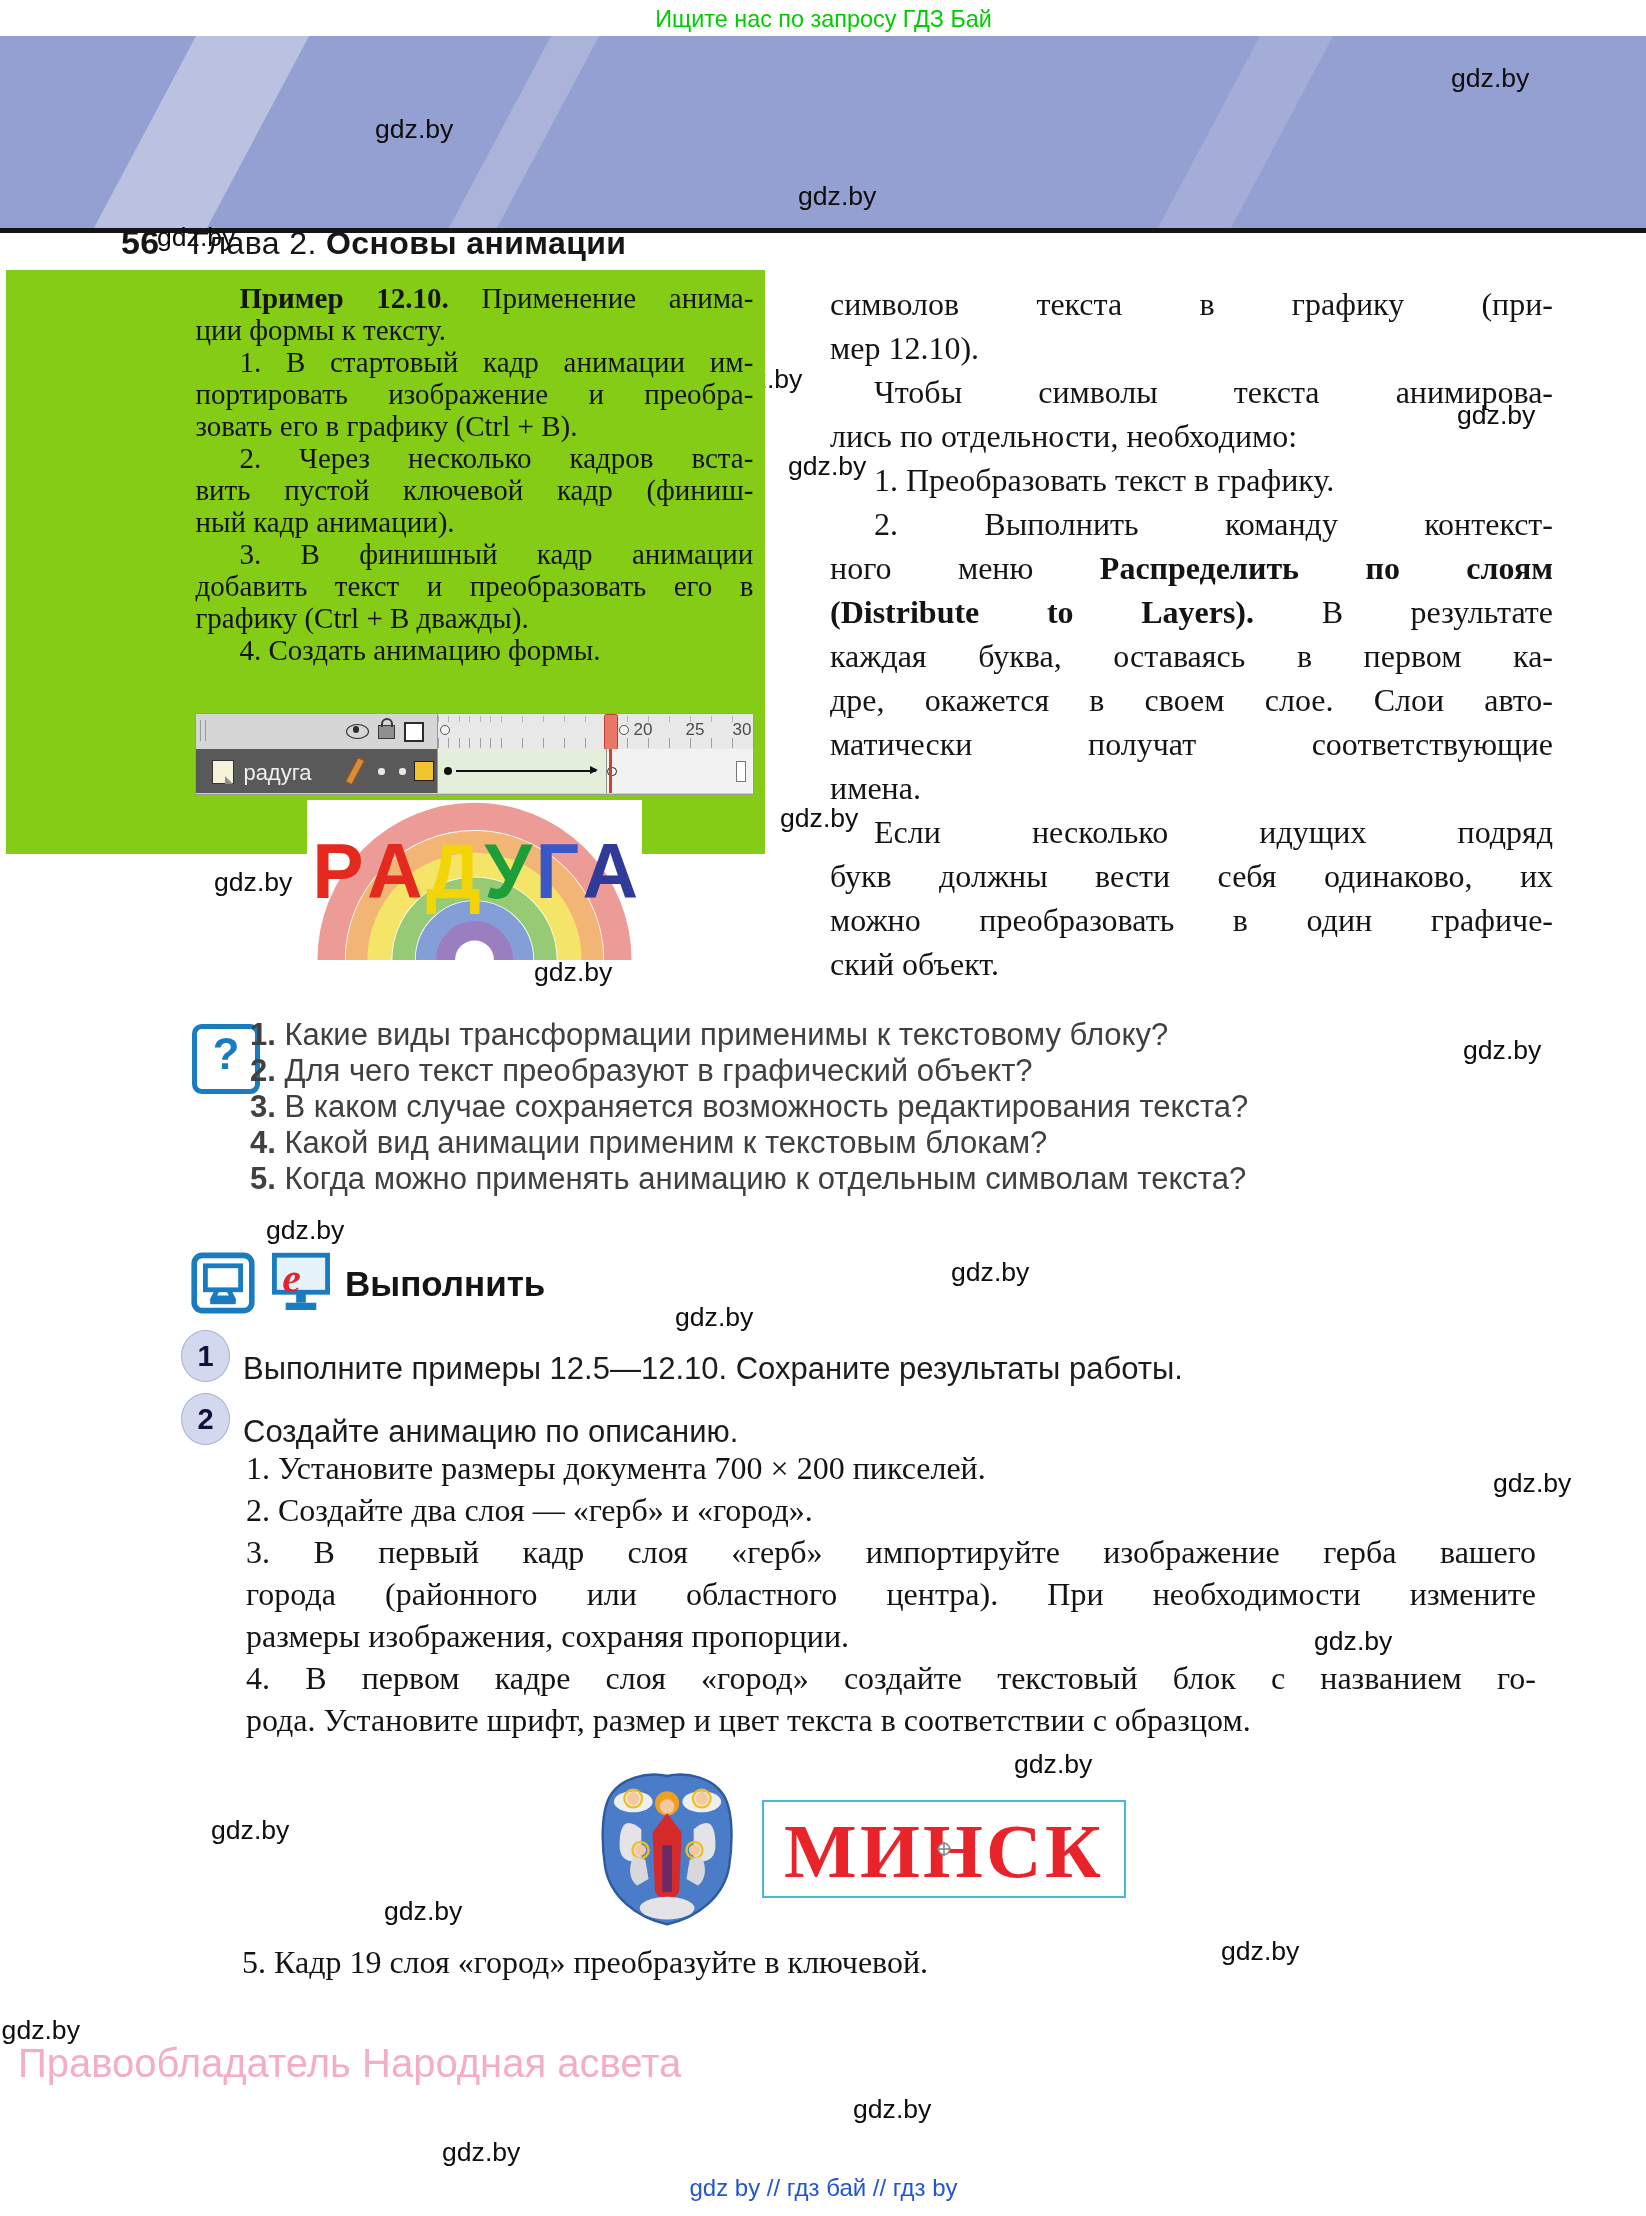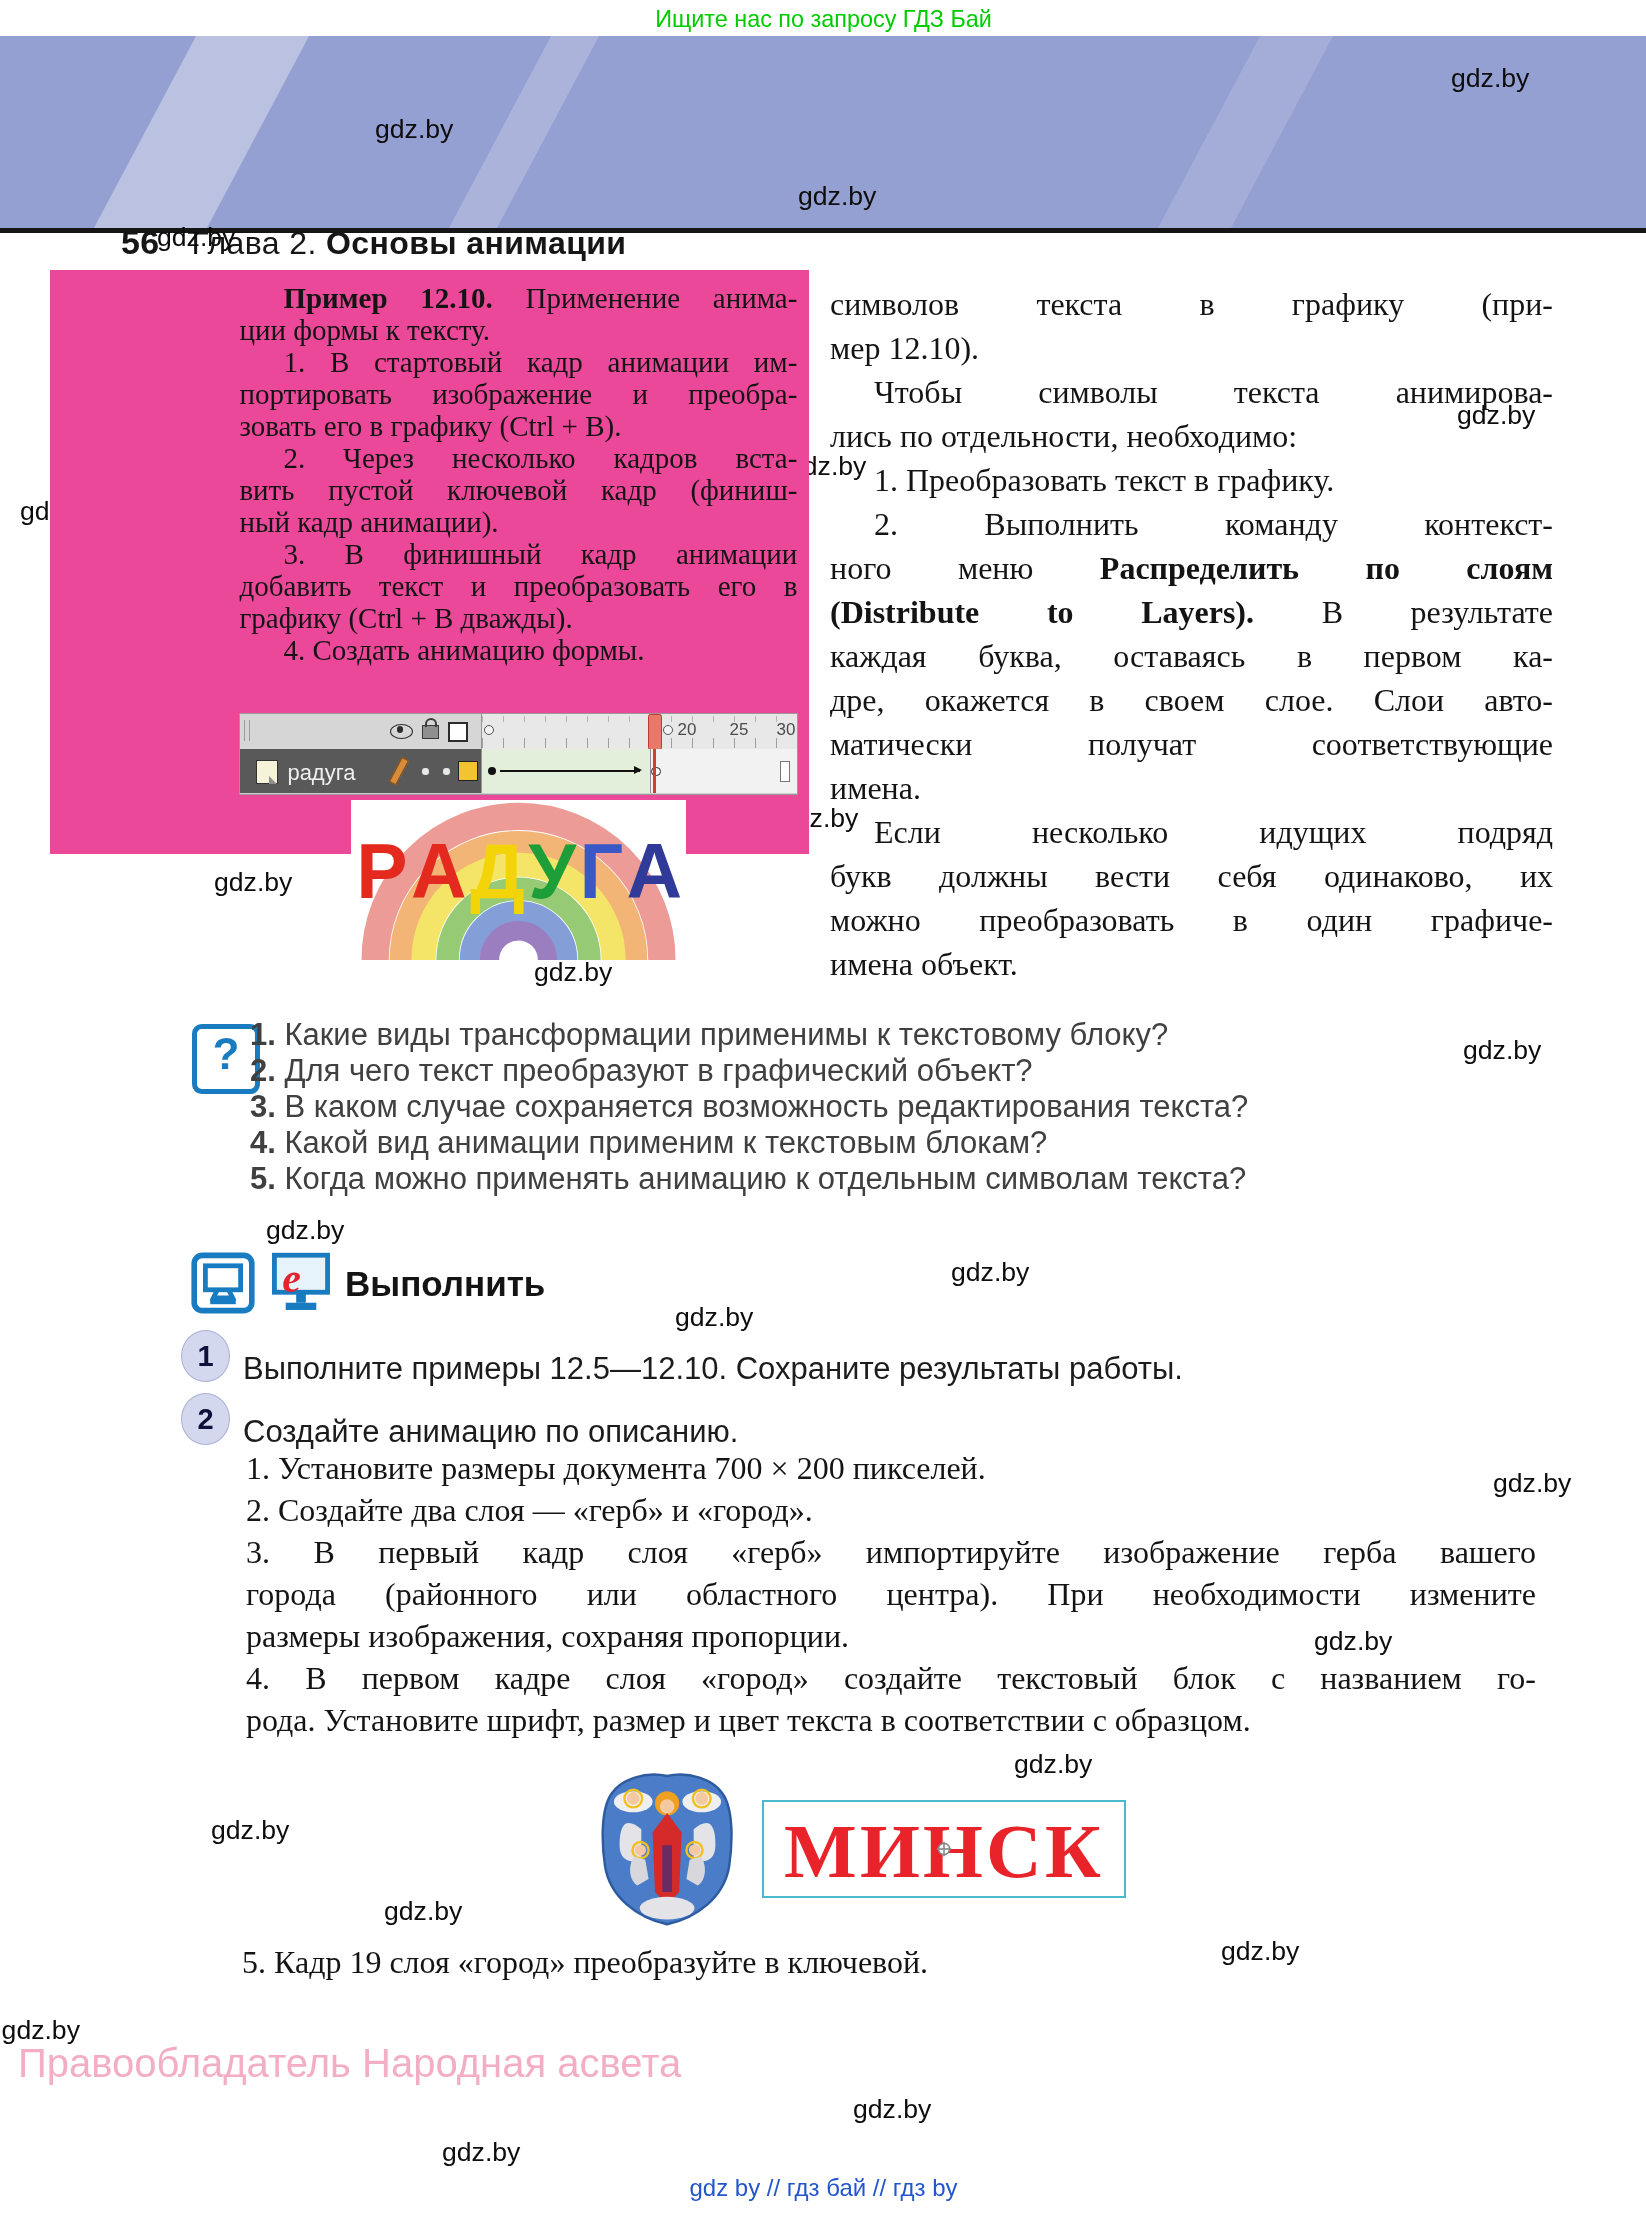--- a/index.html
+++ b/index.html
@@ -24,21 +24,21 @@
   .chapter{position:absolute;left:121px;top:187px;font-size:32px;letter-spacing:0.4px;color:#161616;}
   .chapter .num{font-weight:700;margin-right:22.6px;font-size:34px;}
   .chapter .ch{font-weight:400;}
   .chapter .ct{font-weight:700;}
   .rule{position:absolute;left:0;top:228px;width:1647px;height:4.8px;background:#151515;}
 
   
   .wm{position:absolute;font-size:26.6px;color:#0d0d0d;font-weight:400;white-space:nowrap;text-align:center;}
 
   
-  .example-box{position:absolute;left:6.4px;top:270px;width:759px;height:584px;background:#ec4899;margin-left:44px;}
+  .example-box{position:absolute;left:6.4px;top:270px;width:759px;height:584px;background:#84cc16;}
   .example-text{position:absolute;left:189px;top:12px;width:558px;
                 font-family:"Liberation Serif", serif;font-size:29px;line-height:32px;color:#141414;}
   .serif-lines .ln{white-space:normal;}
   .ln{min-height:1em;}
   .ln .b{font-weight:700;}
   .ln.ind{text-indent:44px;}
   .ln.just{text-align:justify;text-align-last:justify;}
 
   
   .tl{position:absolute;left:189px;top:443px;width:557px;height:80px;border:0.8px solid #9a9a9a;background:#cfcfcf;}
@@ -255,21 +255,21 @@
       <div class="ln ind just"><span>2. Выполнить команду контекст-</span></div>
       <div class="ln just"><span>ного меню </span><span class="b">Распределить по слоям</span></div>
       <div class="ln just"><span class="b">(Distribute to Layers).</span><span> В результате</span></div>
       <div class="ln just"><span>каждая буква, оставаясь в первом ка-</span></div>
       <div class="ln just"><span>дре, окажется в своем слое. Слои авто-</span></div>
       <div class="ln just"><span>матически получат соответствующие</span></div>
       <div class="ln"><span>имена.</span></div>
       <div class="ln ind just"><span>Если несколько идущих подряд</span></div>
       <div class="ln just"><span>букв должны вести себя одинаково, их</span></div>
       <div class="ln just"><span>можно преобразовать в один графиче-</span></div>
-      <div class="ln"><span>имена объект.</span></div>
+      <div class="ln"><span>ский объект.</span></div>
     </div>
 
   <div class="q-icon">
     <span>?</span>
   </div>
   <div class="q-lines">
       <div class="ln"><span class="b">1.</span><span> Какие виды трансформации применимы к текстовому блоку?</span></div>
       <div class="ln"><span class="b">2.</span><span> Для чего текст преобразуют в графический объект?</span></div>
       <div class="ln"><span class="b">3.</span><span> В каком случае сохраняется возможность редактирования текста?</span></div>
       <div class="ln"><span class="b">4.</span><span> Какой вид анимации применим к текстовым блокам?</span></div>

